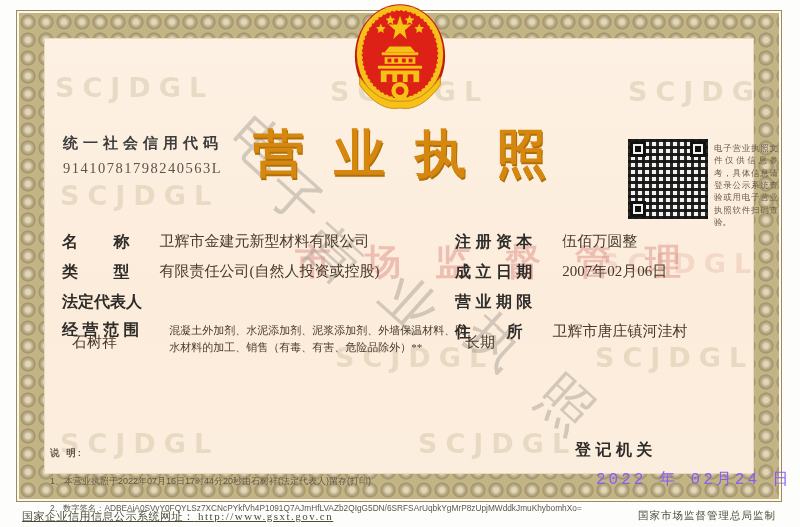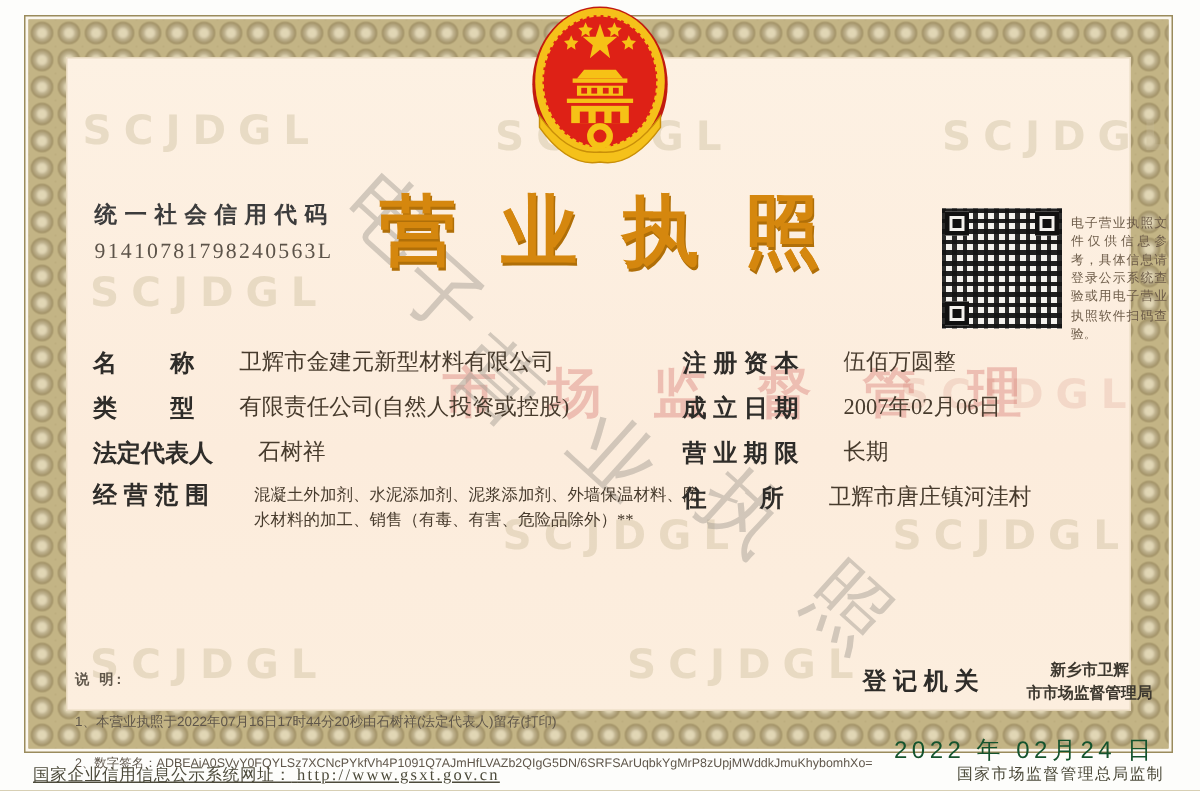--- a/index.html
+++ b/index.html
@@ -101,35 +101,35 @@
   .field .lbl{
     font-size:16px;font-weight:bold;color:#2e2c29;white-space:pre;flex:none;
   }
   .field .val{
     font-family:"Liberation Serif", serif;
     font-size:15px;color:#473b2d;margin-left:10px;white-space:pre-wrap;
   }
   .field .val.small{font-size:11px;line-height:1.5;margin-top:2px;}
   .l-col{left:62px;}
   .r-col{left:455px;}
-  .row1{top:232px;} .row2{top:262px;} .row3{top:292px;} .row4{top:320px;}
+  .row1{top:232px;} .row2{top:262px;} .row3{top:292px;flex-direction:column;} .row4{top:320px;}
   .r-row4{top:322px;}
   .val-wide{width:300px;}
 
   
   .registry{position:absolute;left:575px;top:440px;display:flex;align-items:center;gap:20px;}
   .registry .lbl{font-size:16px;font-weight:bold;color:#2e2c29;white-space:pre;}
   .authority{
     margin-left:12px;font-size:10.5px;line-height:1.4;color:#3d382f;
     text-align:center;white-space:nowrap;font-weight:bold;
   }
   .reg-date{
-    position:absolute;left:596px;top:490px;
-    font-family:Liberation Sans, sans-serif;
-    font-size:16px;color:#14532d;letter-spacing:3px;white-space:nowrap;
+    position:absolute;left:596px;top:469px;
+    font-family:Liberation Mono, monospace;
+    font-size:16px;color:#8b5cf6;letter-spacing:3px;white-space:nowrap;
   }
 
   
   .notes{position:absolute;left:50px;top:447px;width:540px;color:#5f564a;}
   .notes .n-title{font-size:9.5px;font-weight:bold;letter-spacing:2px;}
   .notes .n-line{font-size:9px;margin-top:15px;white-space:nowrap;overflow:hidden;}
   .notes .n-sig{font-size:8.3px;}
 
   
   .footer-left{
@@ -243,24 +243,20 @@
     <span class="lbl">营 业 期 限</span>
     <span class="val">长期</span>
   </div>
   <div class="field r-col r-row4">
     <span class="lbl">住        所</span>
     <span class="val">卫辉市唐庄镇河洼村</span>
   </div>
 
   <div class="registry">
     <span class="lbl">登 记 机 关</span>
-    <span class="authority">
-      <span>新乡市卫辉</span><br>
-      <span>市市场监督管理局</span>
-    </span>
   </div>
   <div class="reg-date">2022 年 02月24 日</div>
 
   <div class="notes">
     <div class="n-title">说 明:</div>
     <div class="n-line">1、本营业执照于2022年07月16日17时44分20秒由石树祥(法定代表人)留存(打印)</div>
     <div class="n-line n-sig">2、数字签名：ADBEAiA0SVyY0FQYLSz7XCNcPYkfVh4P1091Q7AJmHfLVAZb2QIgG5DN/6SRFSArUqbkYgMrP8zUpjMWddkJmuKhybomhXo=</div>
   </div>
 
   <div class="footer-left">

